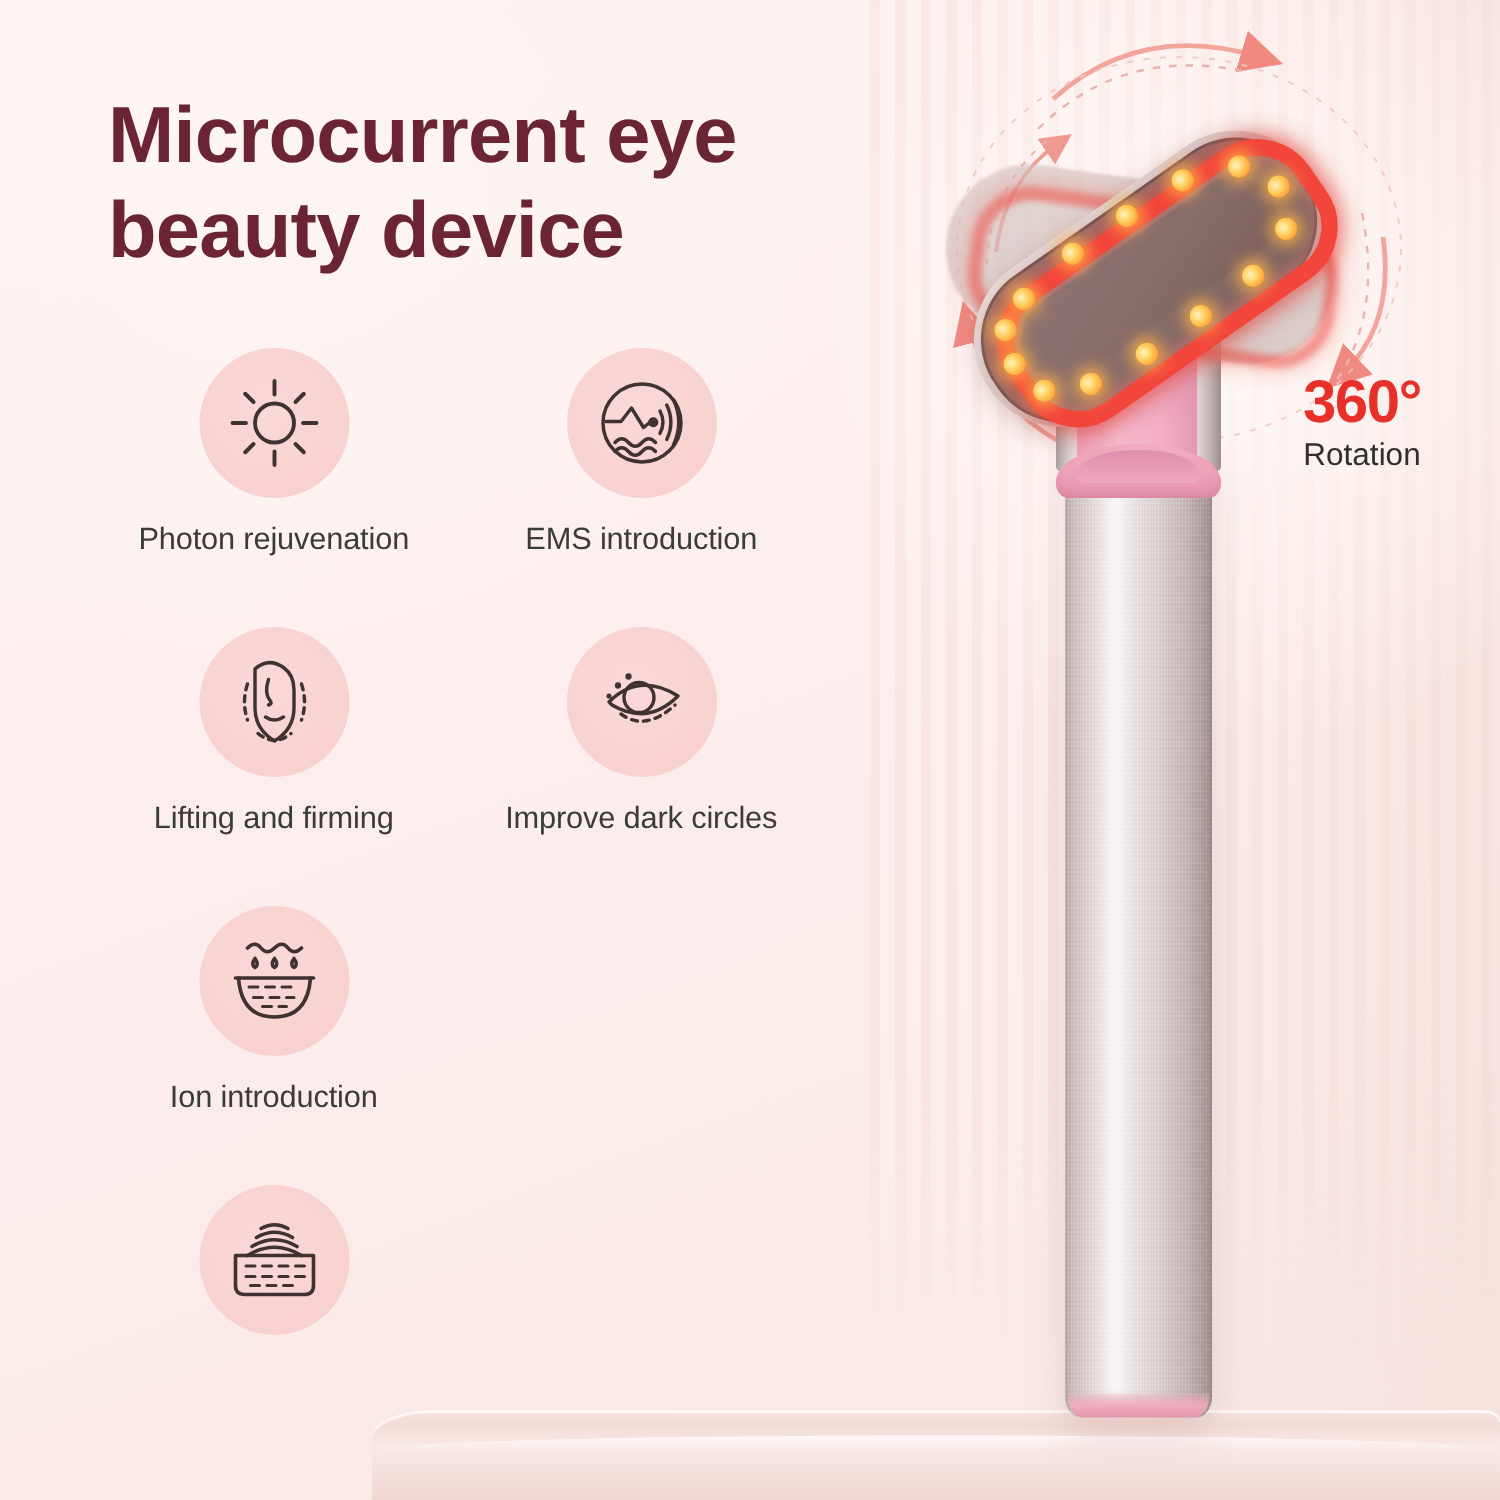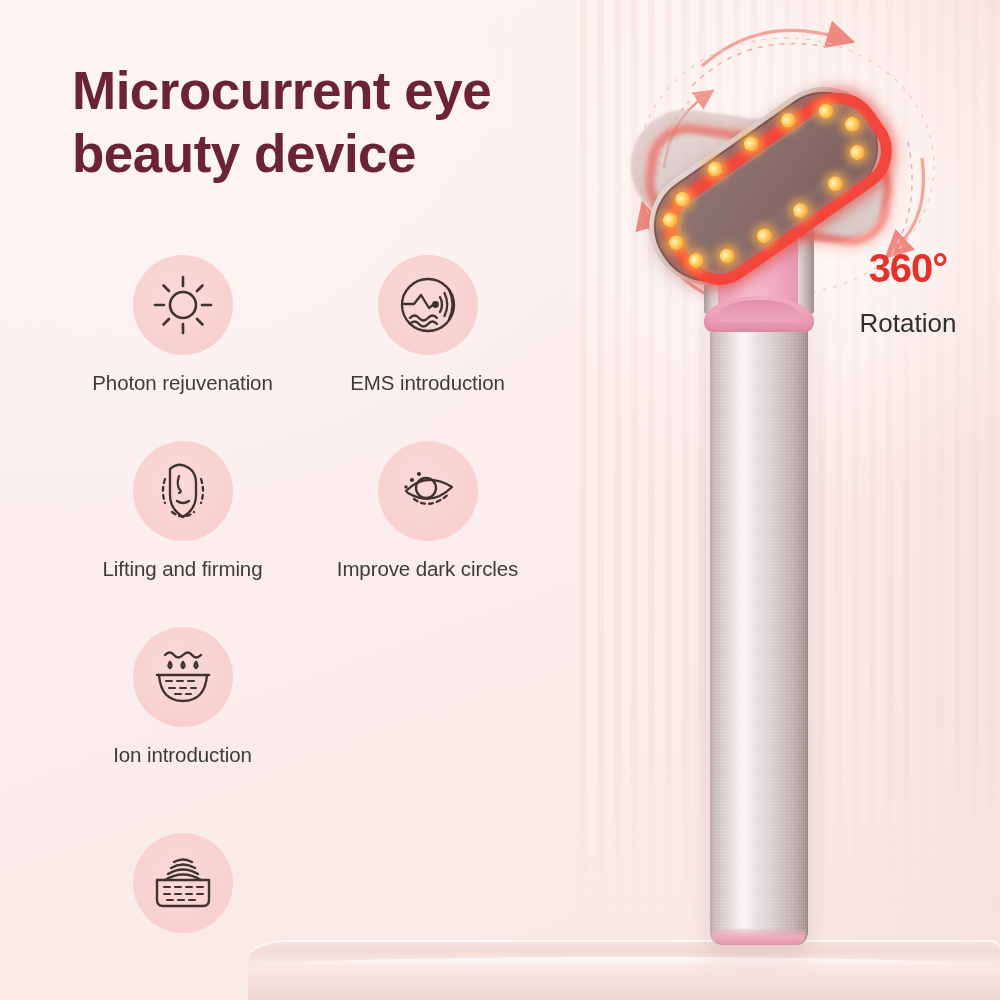--- a/index.html
+++ b/index.html
@@ -100,21 +100,20 @@
   
   .features {
     position: absolute;
     left: 60px;
     top: 232px;
     width: 520px;
   }
   .feat-row {
     display: flex;
     height: 186px;
-    align-items: center;
   }
   .feat {
     width: 245px;
     display: flex;
     flex-direction: column;
     align-items: center;
   }
   .feat-badge {
     width: 100px;
     height: 100px;
@@ -339,22 +338,22 @@
     width: 120px;
   }
   .rot-360 {
     font-size: 40px;
     font-weight: bold;
     color: #e8302a;
     line-height: 1;
     letter-spacing: -1px;
   }
   .rot-word {
-    margin-top: 20px;
-    font-size: 26px;
+    margin-top: 4px;
+    font-size: 21px;
     color: #2f2f2f;
   }
 </style>
 </head>
 <body>
 
 <div id="stage">
 
   <div class="bg-stripes"></div>
   <div class="bg-vignette-right"></div>

